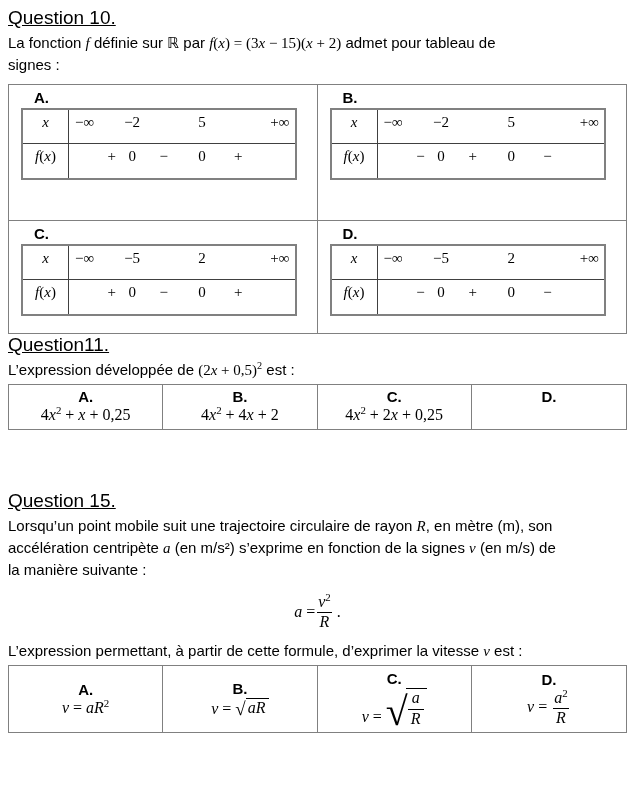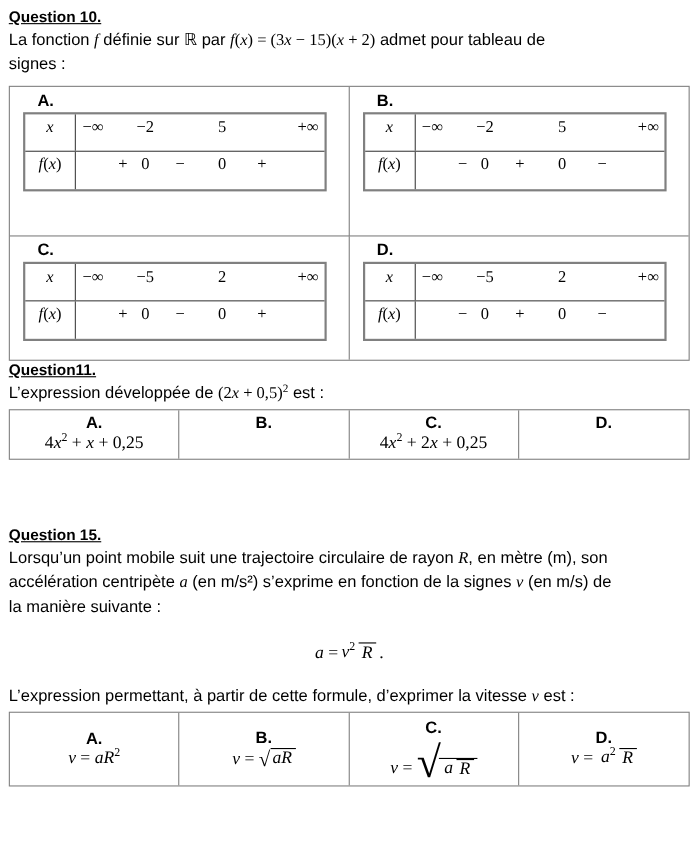--- a/index.html
+++ b/index.html
@@ -8,21 +8,21 @@
     width:635px; height:786px; overflow:hidden;
     color:#000;
     font-family:"Liberation Sans","DejaVu Sans",sans-serif;
     font-size:15px;
   }
   .page { padding:7px 8px 0 8px; }
 
   
   .q-title {
     display:inline-block;
-    font-weight:bold; font-size:14px;
+    font-weight:normal; font-size:19px;
     text-decoration:underline;
     margin-bottom:3px;
   }
   .para { line-height:22px; }
 
   
   .seg-it { font-family:"Liberation Serif","DejaVu Serif",serif; font-style:italic; }
   .seg-m  { font-family:"Liberation Serif","DejaVu Serif",serif; }
   .seg-sup{ font-family:"Liberation Serif","DejaVu Serif",serif;
             vertical-align:super; font-size:0.68em; line-height:0; }
@@ -85,21 +85,21 @@
   .opt-head { font-weight:bold; font-size:15px; }
   .opt-formula { font-size:16px; margin-top:1px; }
   .opt-table.tall .opt-cell {
     height:66px; padding:2px;
     display:flex; flex-direction:column;
     justify-content:center; align-items:center;
   }
 
   
   .frac {
-    display:inline-flex; flex-direction:row;
+    display:inline-flex; flex-direction:column;
     align-items:center; text-align:center;
     vertical-align:middle; line-height:1.15;
   }
   .frac .fr-num { padding:0 3px 1px 3px; }
   .frac .fr-den { border-top:1px solid #000; padding:0 3px; }
 
   
   .sqrt { display:inline-flex; align-items:flex-end; }
   .sqrt .rad { line-height:0.95; }
   .sqrt.small .rad { font-size:19px; transform:translateY(1px); }
@@ -263,20 +263,21 @@
     <div class="q-title">Question11.</div>
     <div class="para"><span>L’expression développée de </span><span class="seg-m">(2</span><span class="seg-it">x</span><span class="seg-m"> + 0,5)</span><span class="seg-sup">2</span><span> est :</span></div>
 
     <div class="opt-table">
       <div class="opt-cell">
         <div class="opt-head">A.</div>
         <div class="opt-formula math"><span class="seg-m">4</span><span class="seg-it">x</span><span class="seg-sup">2</span><span class="seg-m"> + </span><span class="seg-it">x</span><span class="seg-m"> + 0,25</span></div>
       </div>
       <div class="opt-cell">
         <div class="opt-head">B.</div>
+        <div class="opt-formula math"><span class="seg-m">4</span><span class="seg-it">x</span><span class="seg-sup">2</span><span class="seg-m"> + 4</span><span class="seg-it">x</span><span class="seg-m"> + 2</span></div>
       </div>
       <div class="opt-cell">
         <div class="opt-head">C.</div>
         <div class="opt-formula math"><span class="seg-m">4</span><span class="seg-it">x</span><span class="seg-sup">2</span><span class="seg-m"> + 2</span><span class="seg-it">x</span><span class="seg-m"> + 0,25</span></div>
       </div>
       <div class="opt-cell">
         <div class="opt-head">D.</div>
       </div>
     </div>
   </section>

